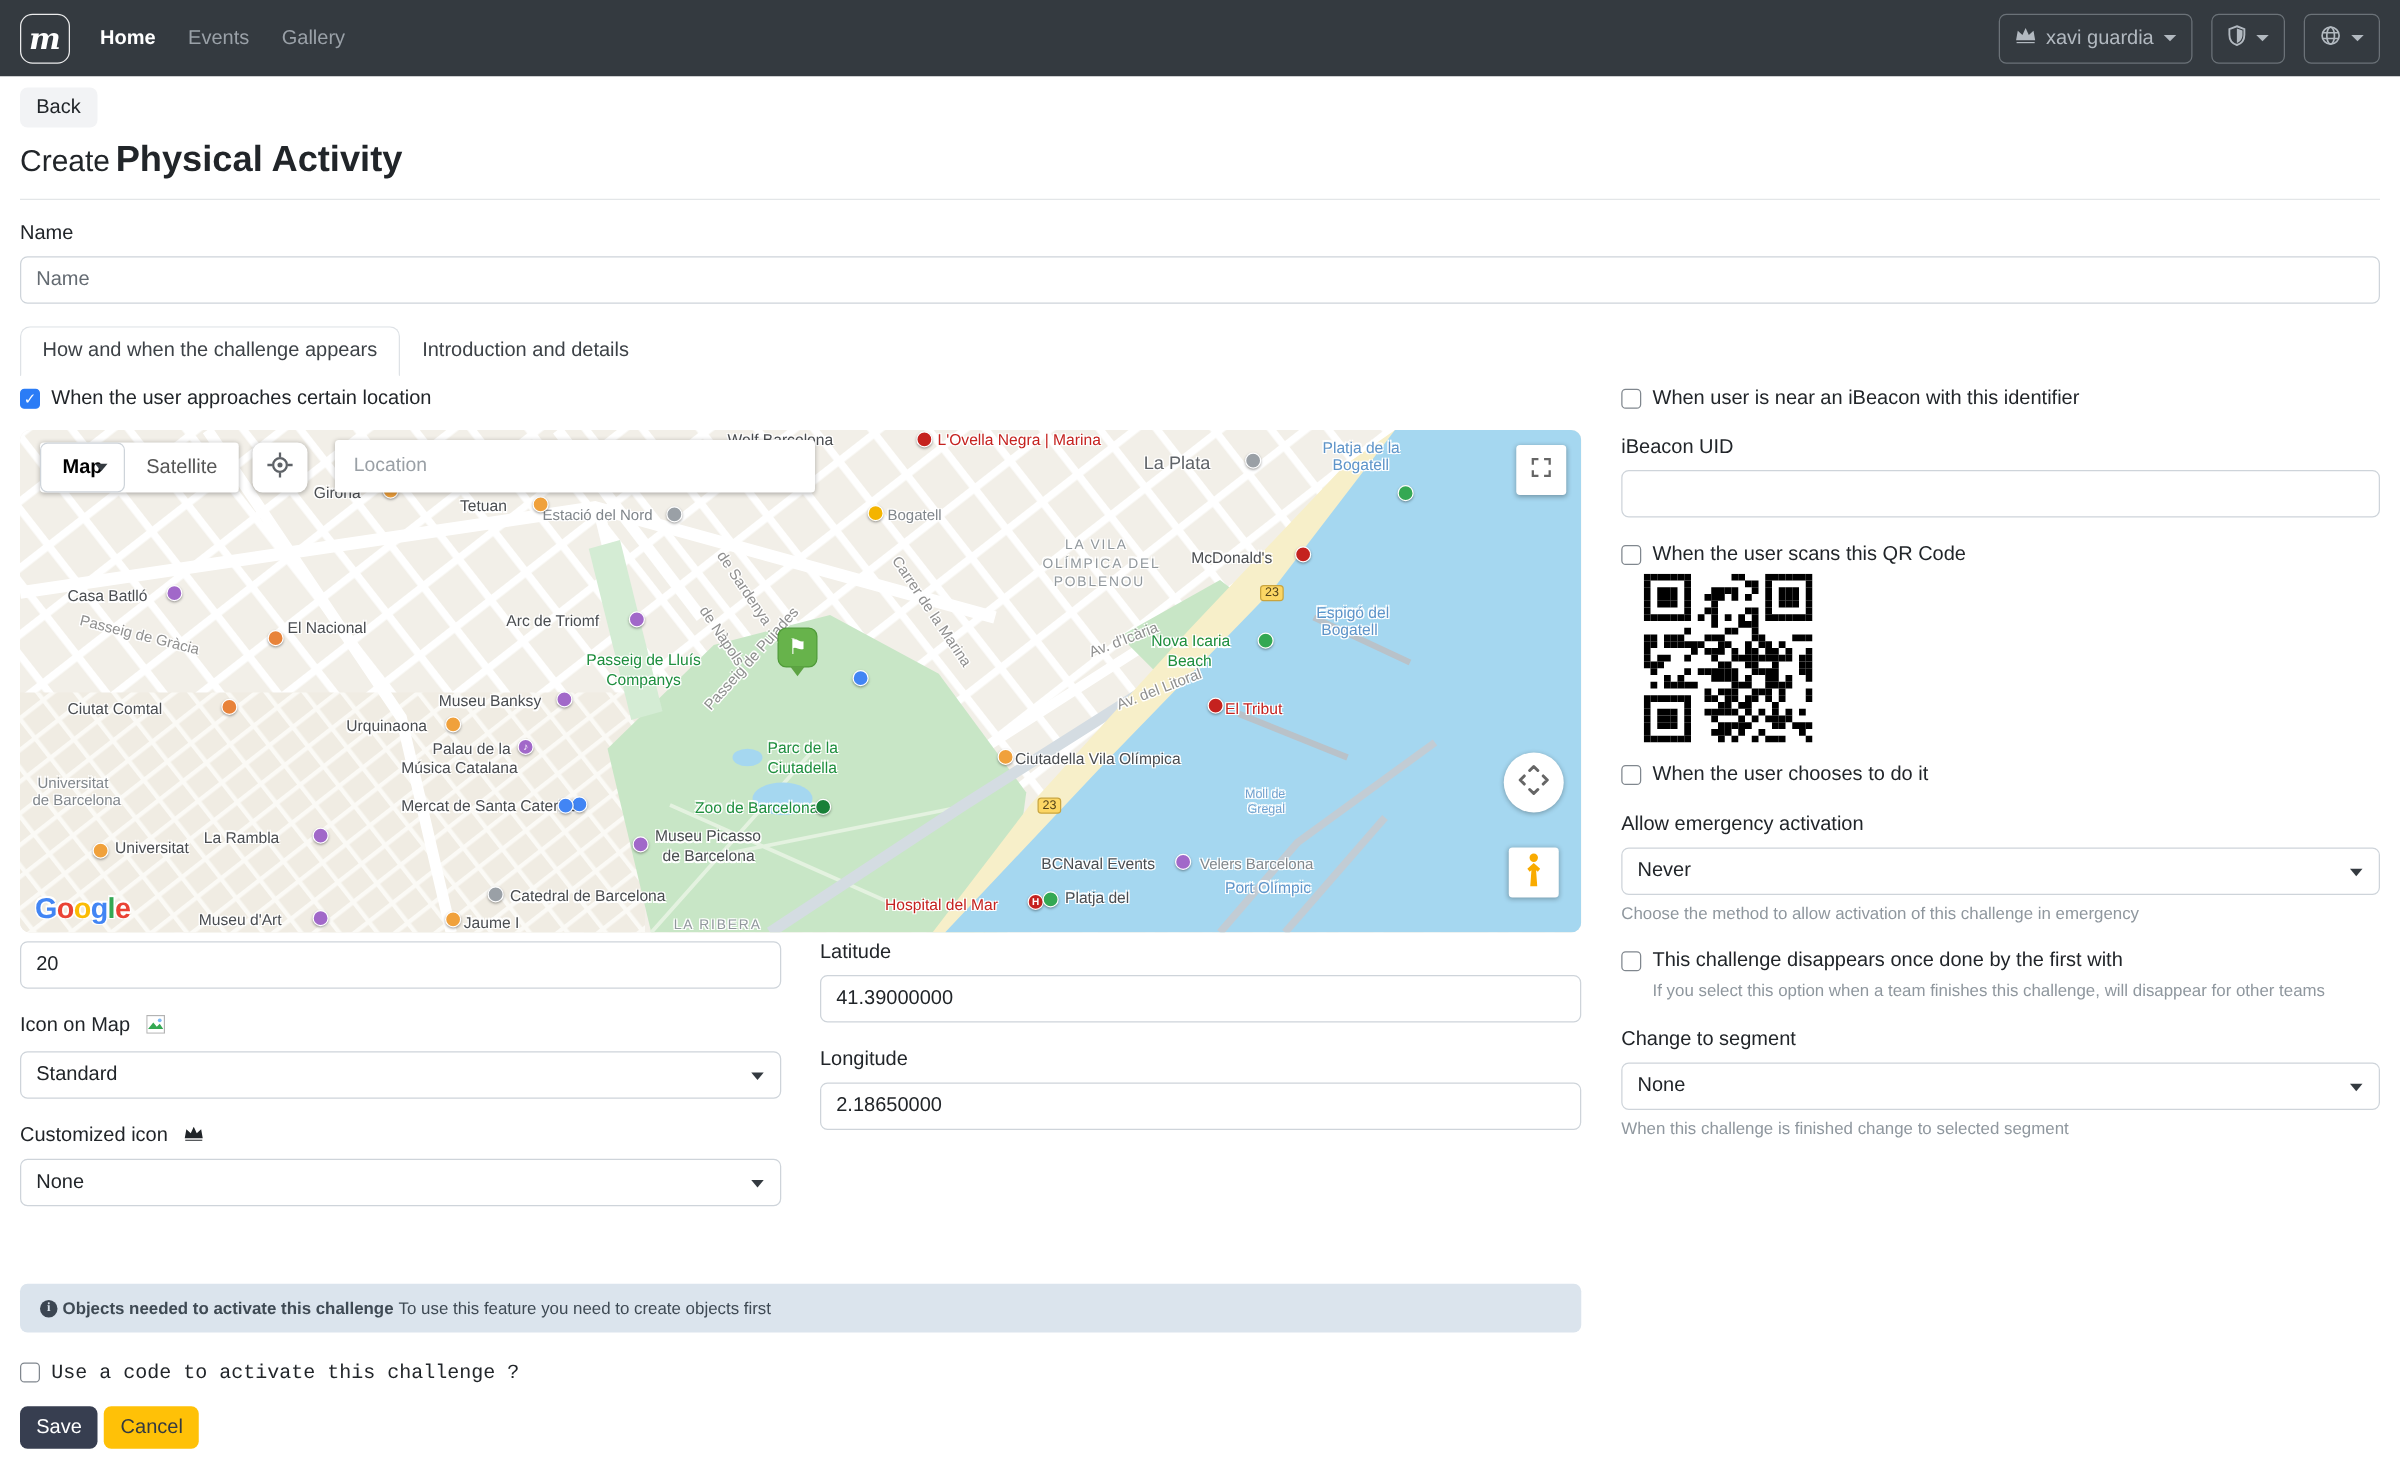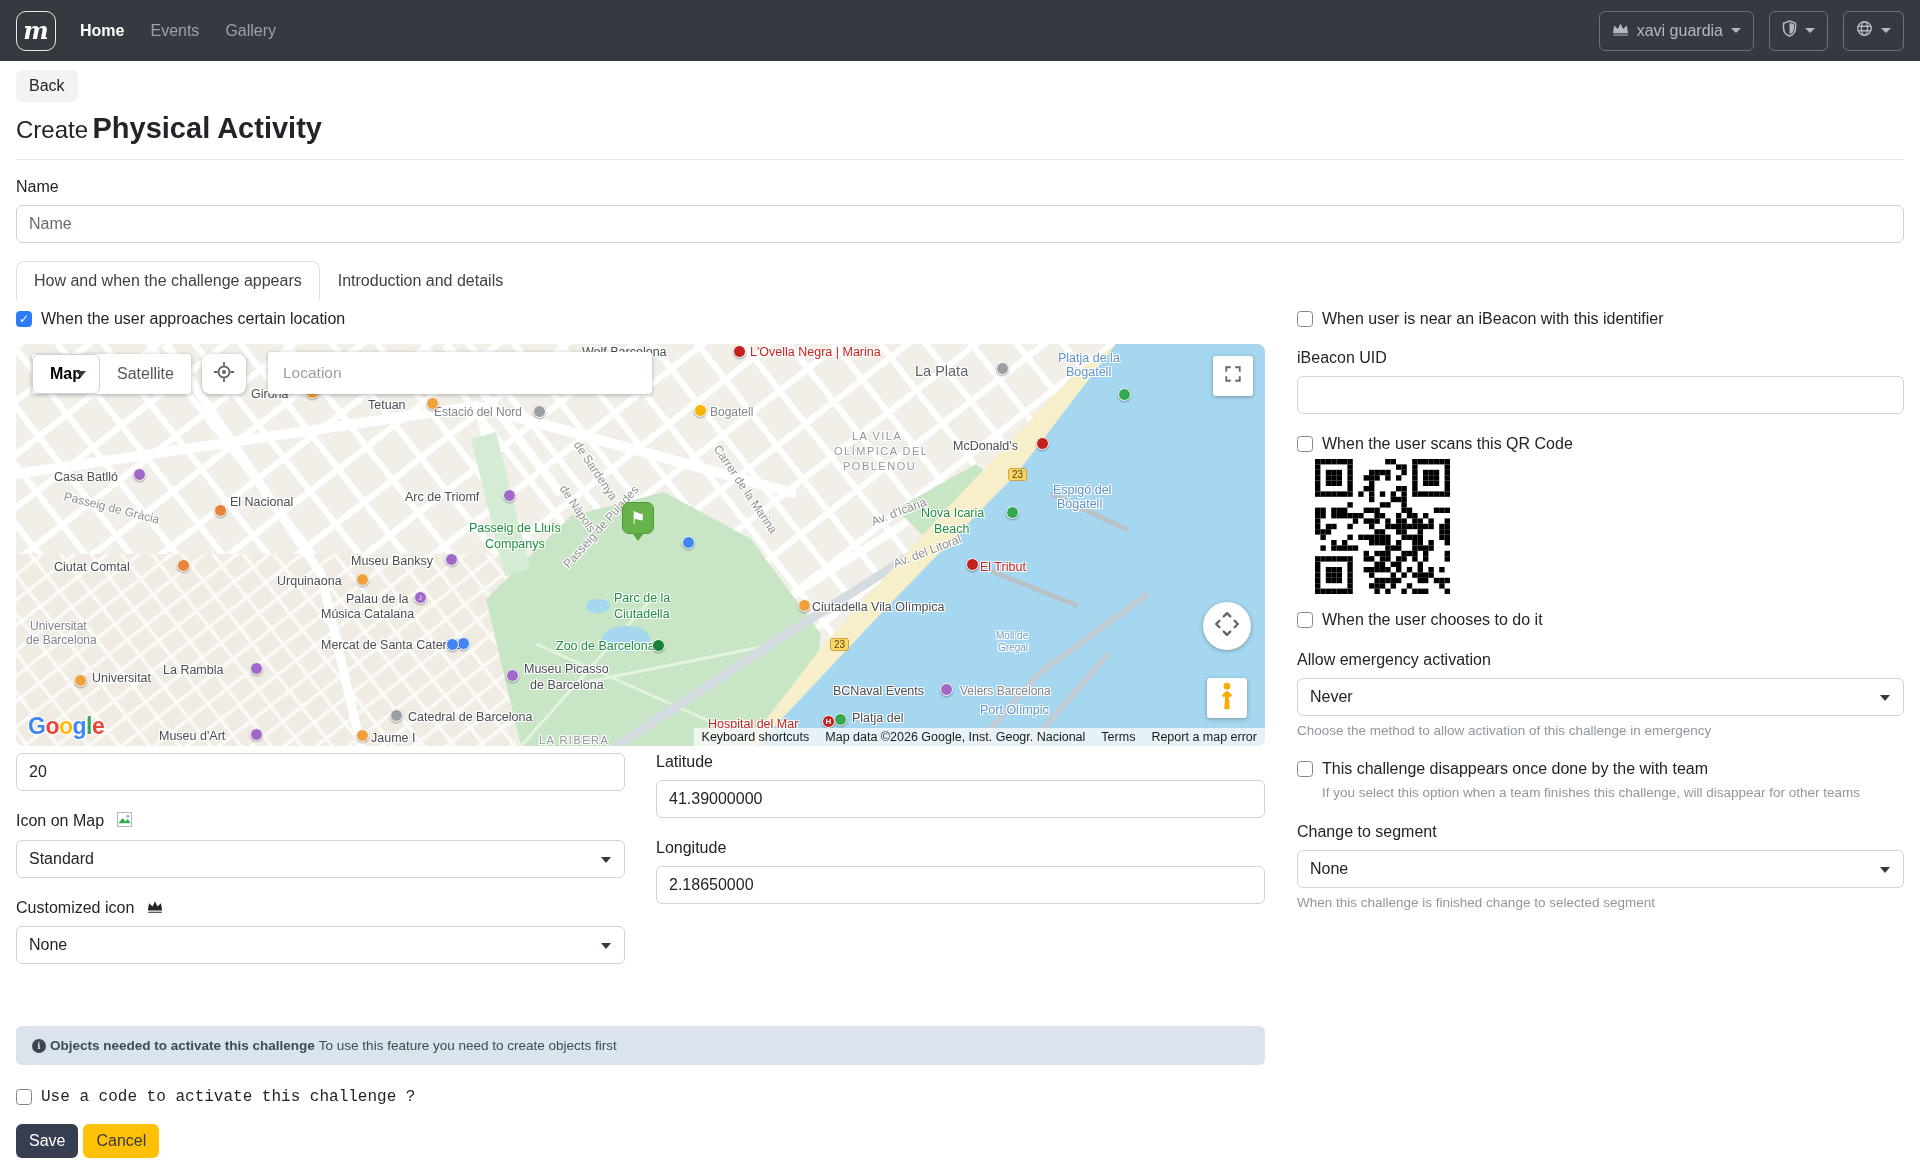--- a/index.html
+++ b/index.html
@@ -370,26 +370,20 @@
         </div>
         <div class="gm-box gm-peg">
           <span>
             <svg width="16" height="28" viewBox="0 0 16 30">
                 <circle cx="8" cy="4.5" r="3.6" fill="#f9ab00"></circle>
                 <path d="M8 9 L2.5 14 L4.5 16.5 L6 15.3 L5 29 H8 L8 22 L8 29 H11 L10 15.3 L11.5 16.5 L13.5 14 Z" fill="#f9ab00"></path>
               </svg>
           </span>
         </div>
         <div class="gm-google" id="google-logo"><span style="color: rgb(66, 133, 244);">G</span><span style="color: rgb(234, 67, 53);">o</span><span style="color: rgb(251, 188, 5);">o</span><span style="color: rgb(66, 133, 244);">g</span><span style="color: rgb(52, 168, 83);">l</span><span style="color: rgb(234, 67, 53);">e</span></div>
-        <div class="gm-attr">
-          <span>Keyboard shortcuts</span>
-          <span>Map data ©2026 Google, Inst. Geogr. Nacional</span>
-          <span>Terms</span>
-          <span>Report a map error</span>
-        </div>
       </div>
 
       <div class="fields">
         <div class="fcol">
           <div class="fgroup">
             <input class="inp" type="text" value="20" style="">
           </div>
           <div class="fgroup">
             <div class="lblrow">
               <label class="lbl">Icon on Map</label>
@@ -772,21 +766,21 @@
       <div class="fgroup" style="margin-top:22px">
         <label class="lbl">Allow emergency activation</label>
         <div class="sel">
           <span>Never</span>
         </div>
         <div class="help">Choose the method to allow activation of this challenge in emergency</div>
       </div>
 
       <div class="cbrow" style="margin-top:22px">
         <span class="cb"></span>
-        <span class="cblbl">This challenge disappears once done by the with team</span>
+        <span class="cblbl">This challenge disappears once done by the first with</span>
       </div>
       <div class="help indent">If you select this option when a team finishes this challenge, will disappear for other teams</div>
 
       <div class="fgroup" style="margin-top:23px">
         <label class="lbl">Change to segment</label>
         <div class="sel">
           <span>None</span>
         </div>
         <div class="help">When this challenge is finished change to selected segment</div>
       </div>

